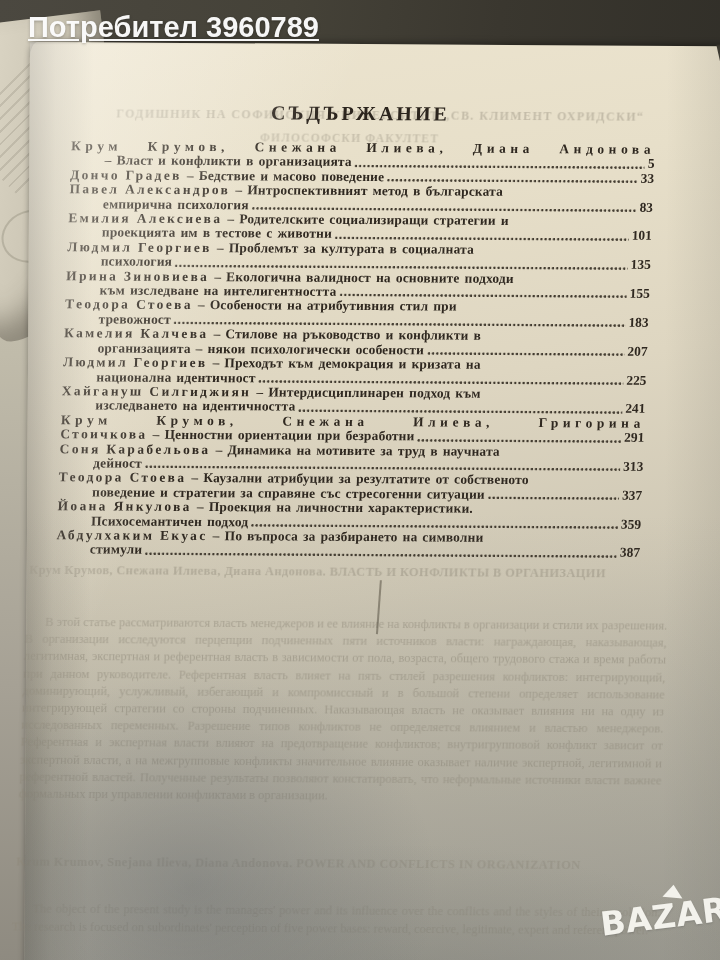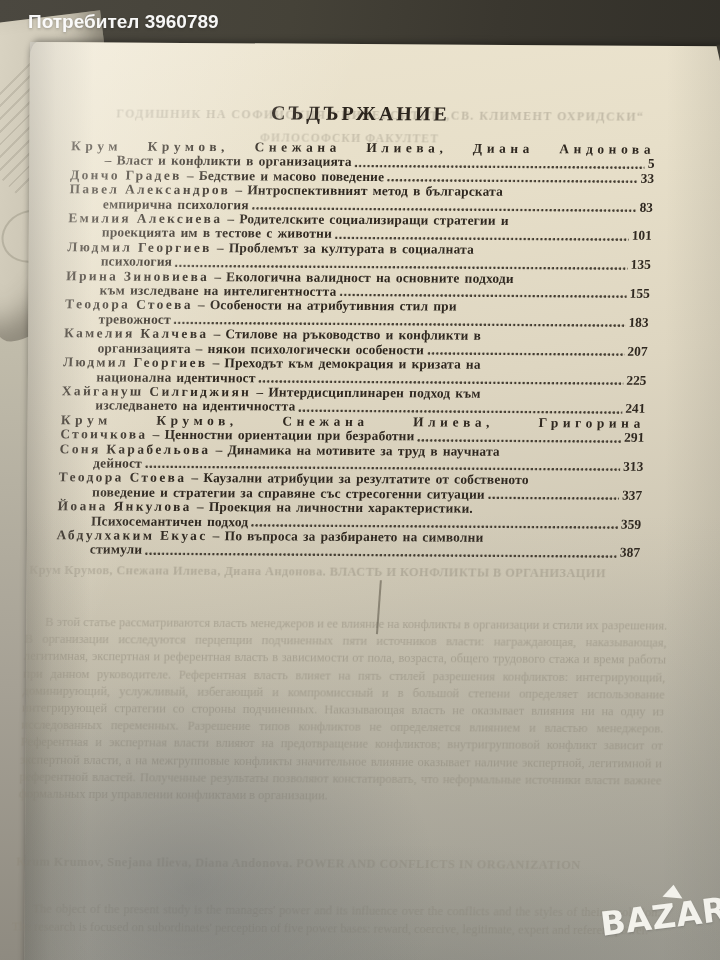--- a/index.html
+++ b/index.html
@@ -81,22 +81,22 @@
   .shading{position:absolute;inset:0;pointer-events:none;
     background:
       radial-gradient(ellipse 360px 310px at 24% 90%,rgba(82,88,96,.34),transparent 68%),
       radial-gradient(ellipse 520px 250px at 55% 104%,rgba(94,97,93,.28),transparent 70%),
       linear-gradient(to bottom,rgba(255,255,255,0) 50%,rgba(128,130,124,.16) 72%,rgba(116,118,113,.26) 100%),
       linear-gradient(115deg,rgba(252,249,240,.55) 0%,rgba(252,249,240,0) 30%),
       linear-gradient(to left,rgba(108,106,96,.16),transparent 9%);}
 
   
   .wm-user{position:absolute;left:28px;top:11px;
-        font-family:"Liberation Sans",sans-serif;font-size:19px;font-weight:700;
-        color:rgba(253,253,253,.97);text-shadow:0 1px 3px rgba(0,0,0,.25);}
+        font-family:"Liberation Sans",sans-serif;font-size:29px;font-weight:700;
+        color:rgba(253,253,253,.97);text-shadow:0 1px 3px rgba(0,0,0,.25);text-decoration:underline;}
   .bazar{position:absolute;left:600px;top:897px;transform:rotate(-7deg);
         font-family:"DejaVu Sans",sans-serif;font-size:33px;font-weight:800;
         letter-spacing:.5px;color:#f3f2ec;text-shadow:0 1px 2px rgba(90,90,85,.35);}
   .bazar-roof{position:absolute;left:66px;top:-11px;width:0;height:0;
         border-left:10px solid transparent;border-right:10px solid transparent;
         border-bottom:13px solid #f3f2ec;transform:rotate(12deg);}
 </style>
 </head>
 <body>
 

